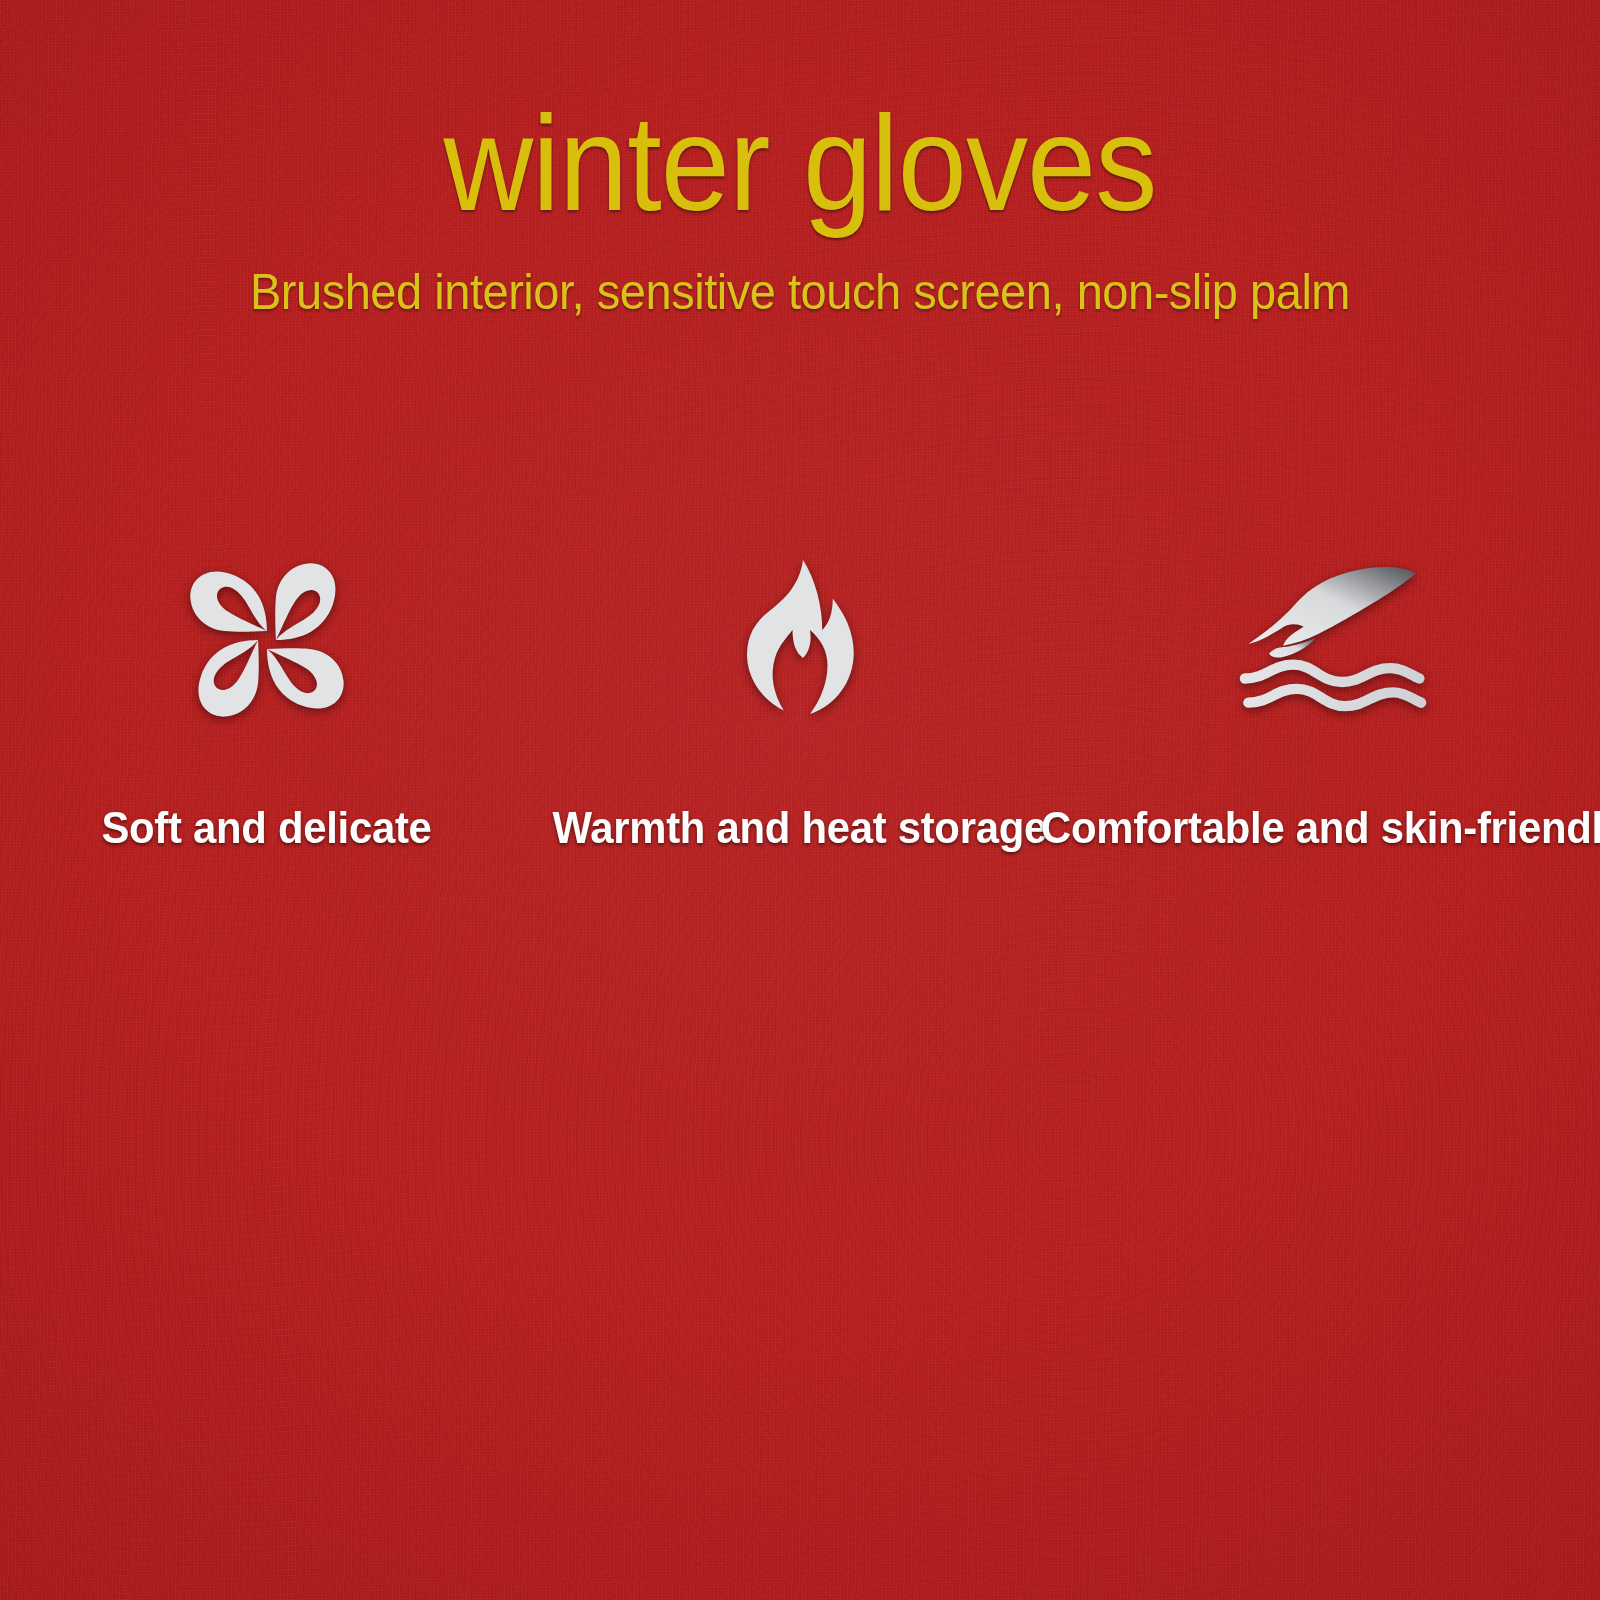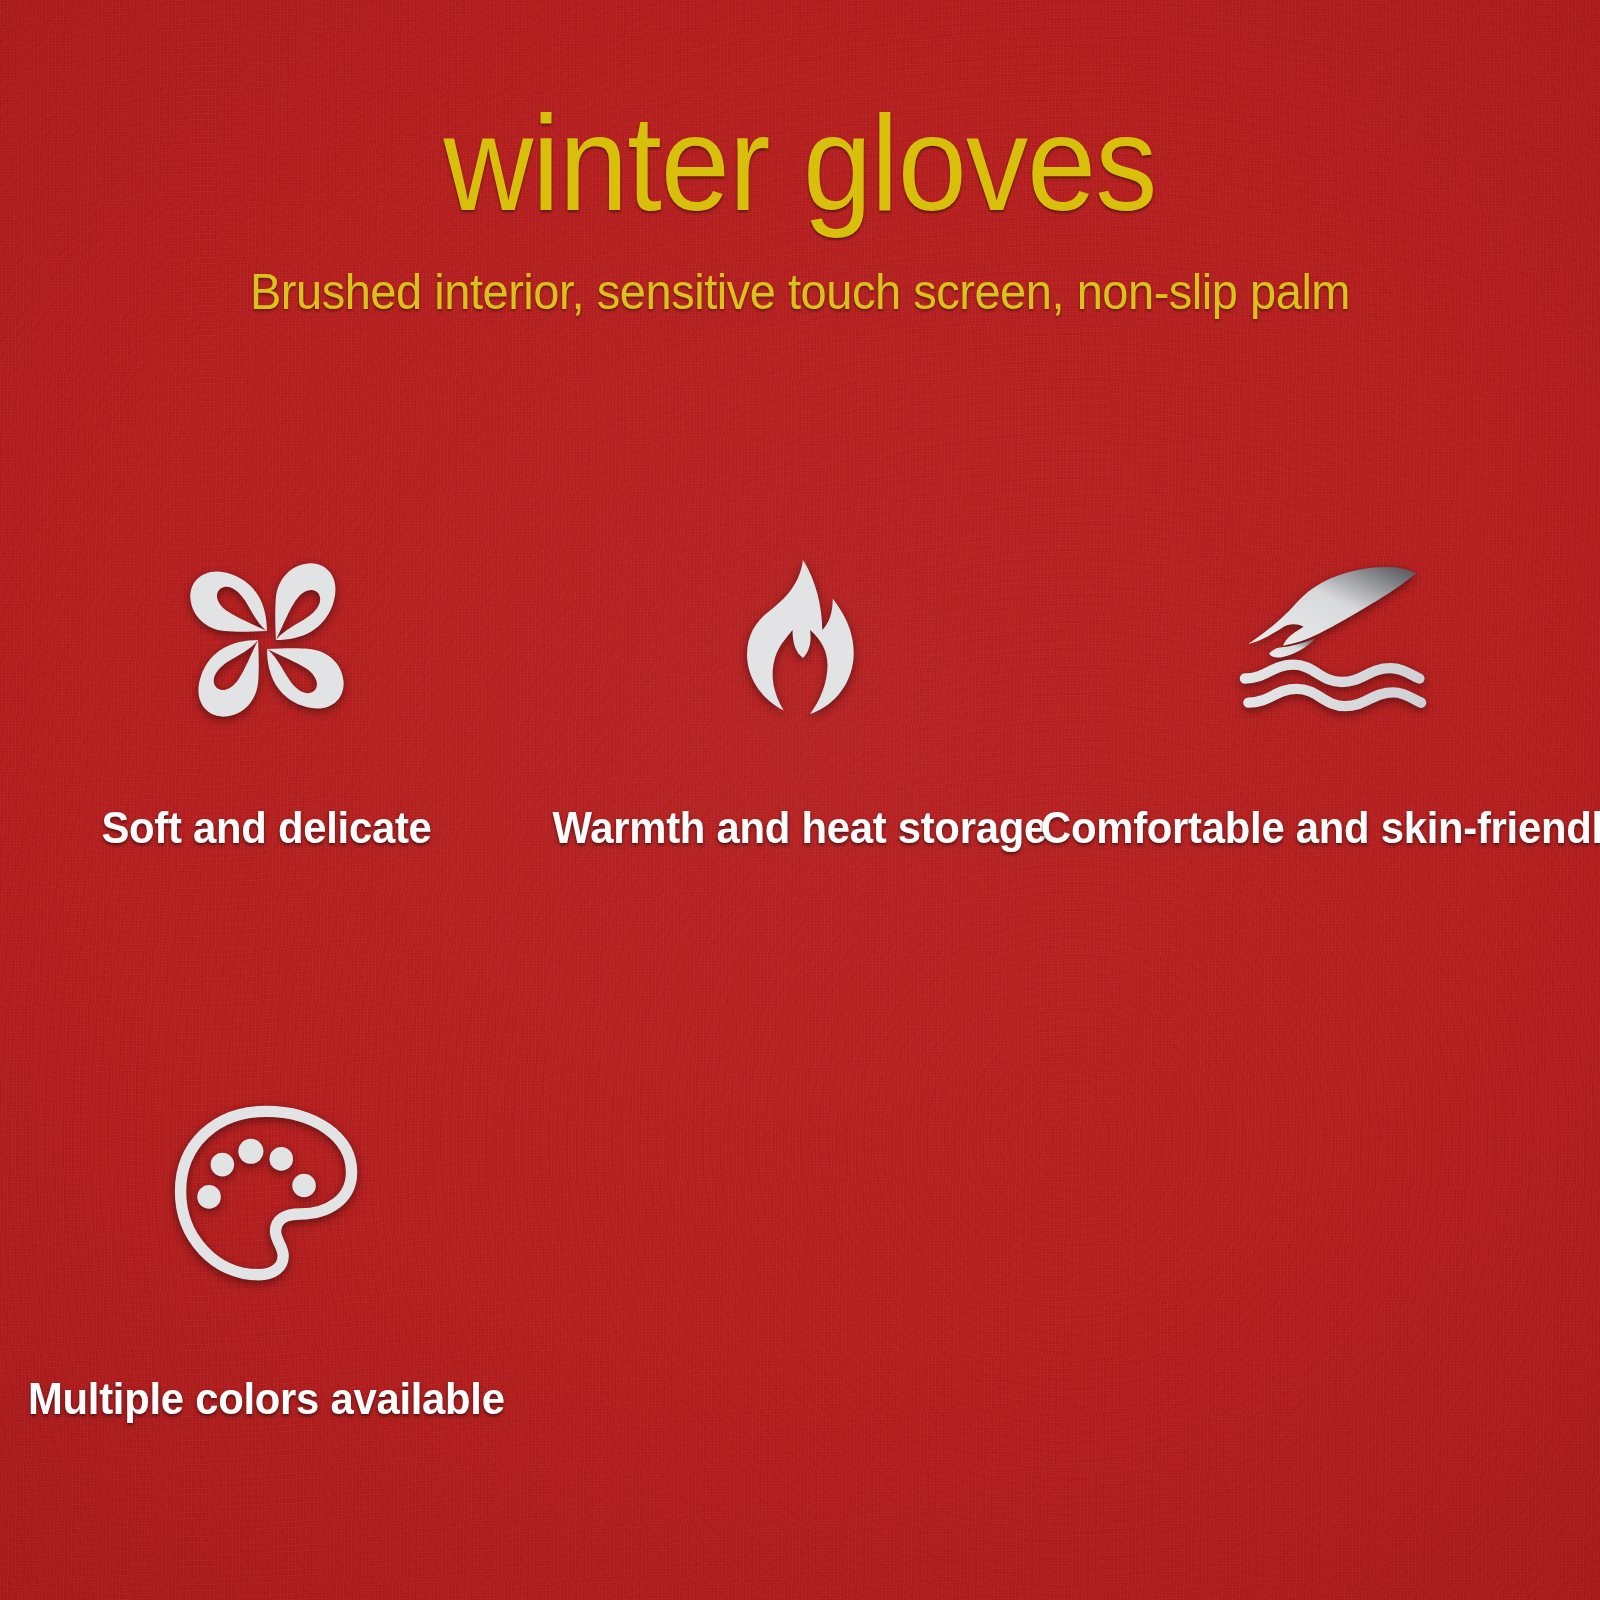--- a/index.html
+++ b/index.html
@@ -237,36 +237,19 @@
             <path fill="none" stroke="url(#waveGrad)" stroke-width="6" stroke-linecap="round" stroke-linejoin="round" d="M6 86 C18 86 22 78 34 78 C46 78 50 88 62 88 C74 88 78 80 90 80 C97 80 101 84 106 86"></path>
           </svg>
         </div>
         <div class="feature-label">Comfortable and skin-friendly</div>
       </div>
 
     </div>
 
     <div class="feature-row row-2">
 
-      <div class="feature">
-        <div class="icon-box">
-          <svg width="200" height="190" viewBox="0 0 105 100" aria-hidden="true">
-            <path fill="none" stroke="#e2e3e5" stroke-width="6" stroke-linejoin="round" stroke-linecap="round" d="M52 6 C25 6 7 24 7 48 C7 72 25 92 48 92 C56 92 61 88 61 82
-                 C61 77 57 74 57 69 C57 63 62 60 70 60 C85 60 97 52 97 38
-                 C97 20 78 6 52 6 Z"></path>
-            <g fill="#e2e3e5">
-              <circle cx="44" cy="27" r="6.6"></circle>
-              <circle cx="29" cy="34" r="6.2"></circle>
-              <circle cx="60" cy="31" r="6.2"></circle>
-              <circle cx="22" cy="51" r="6.2"></circle>
-              <circle cx="72" cy="45" r="6.2"></circle>
-            </g>
-          </svg>
-        </div>
-        <div class="feature-label">Multiple colors available</div>
-      </div>
 
 
 
     </div>
 
   </div>
 </div>
 
 </body></html>

